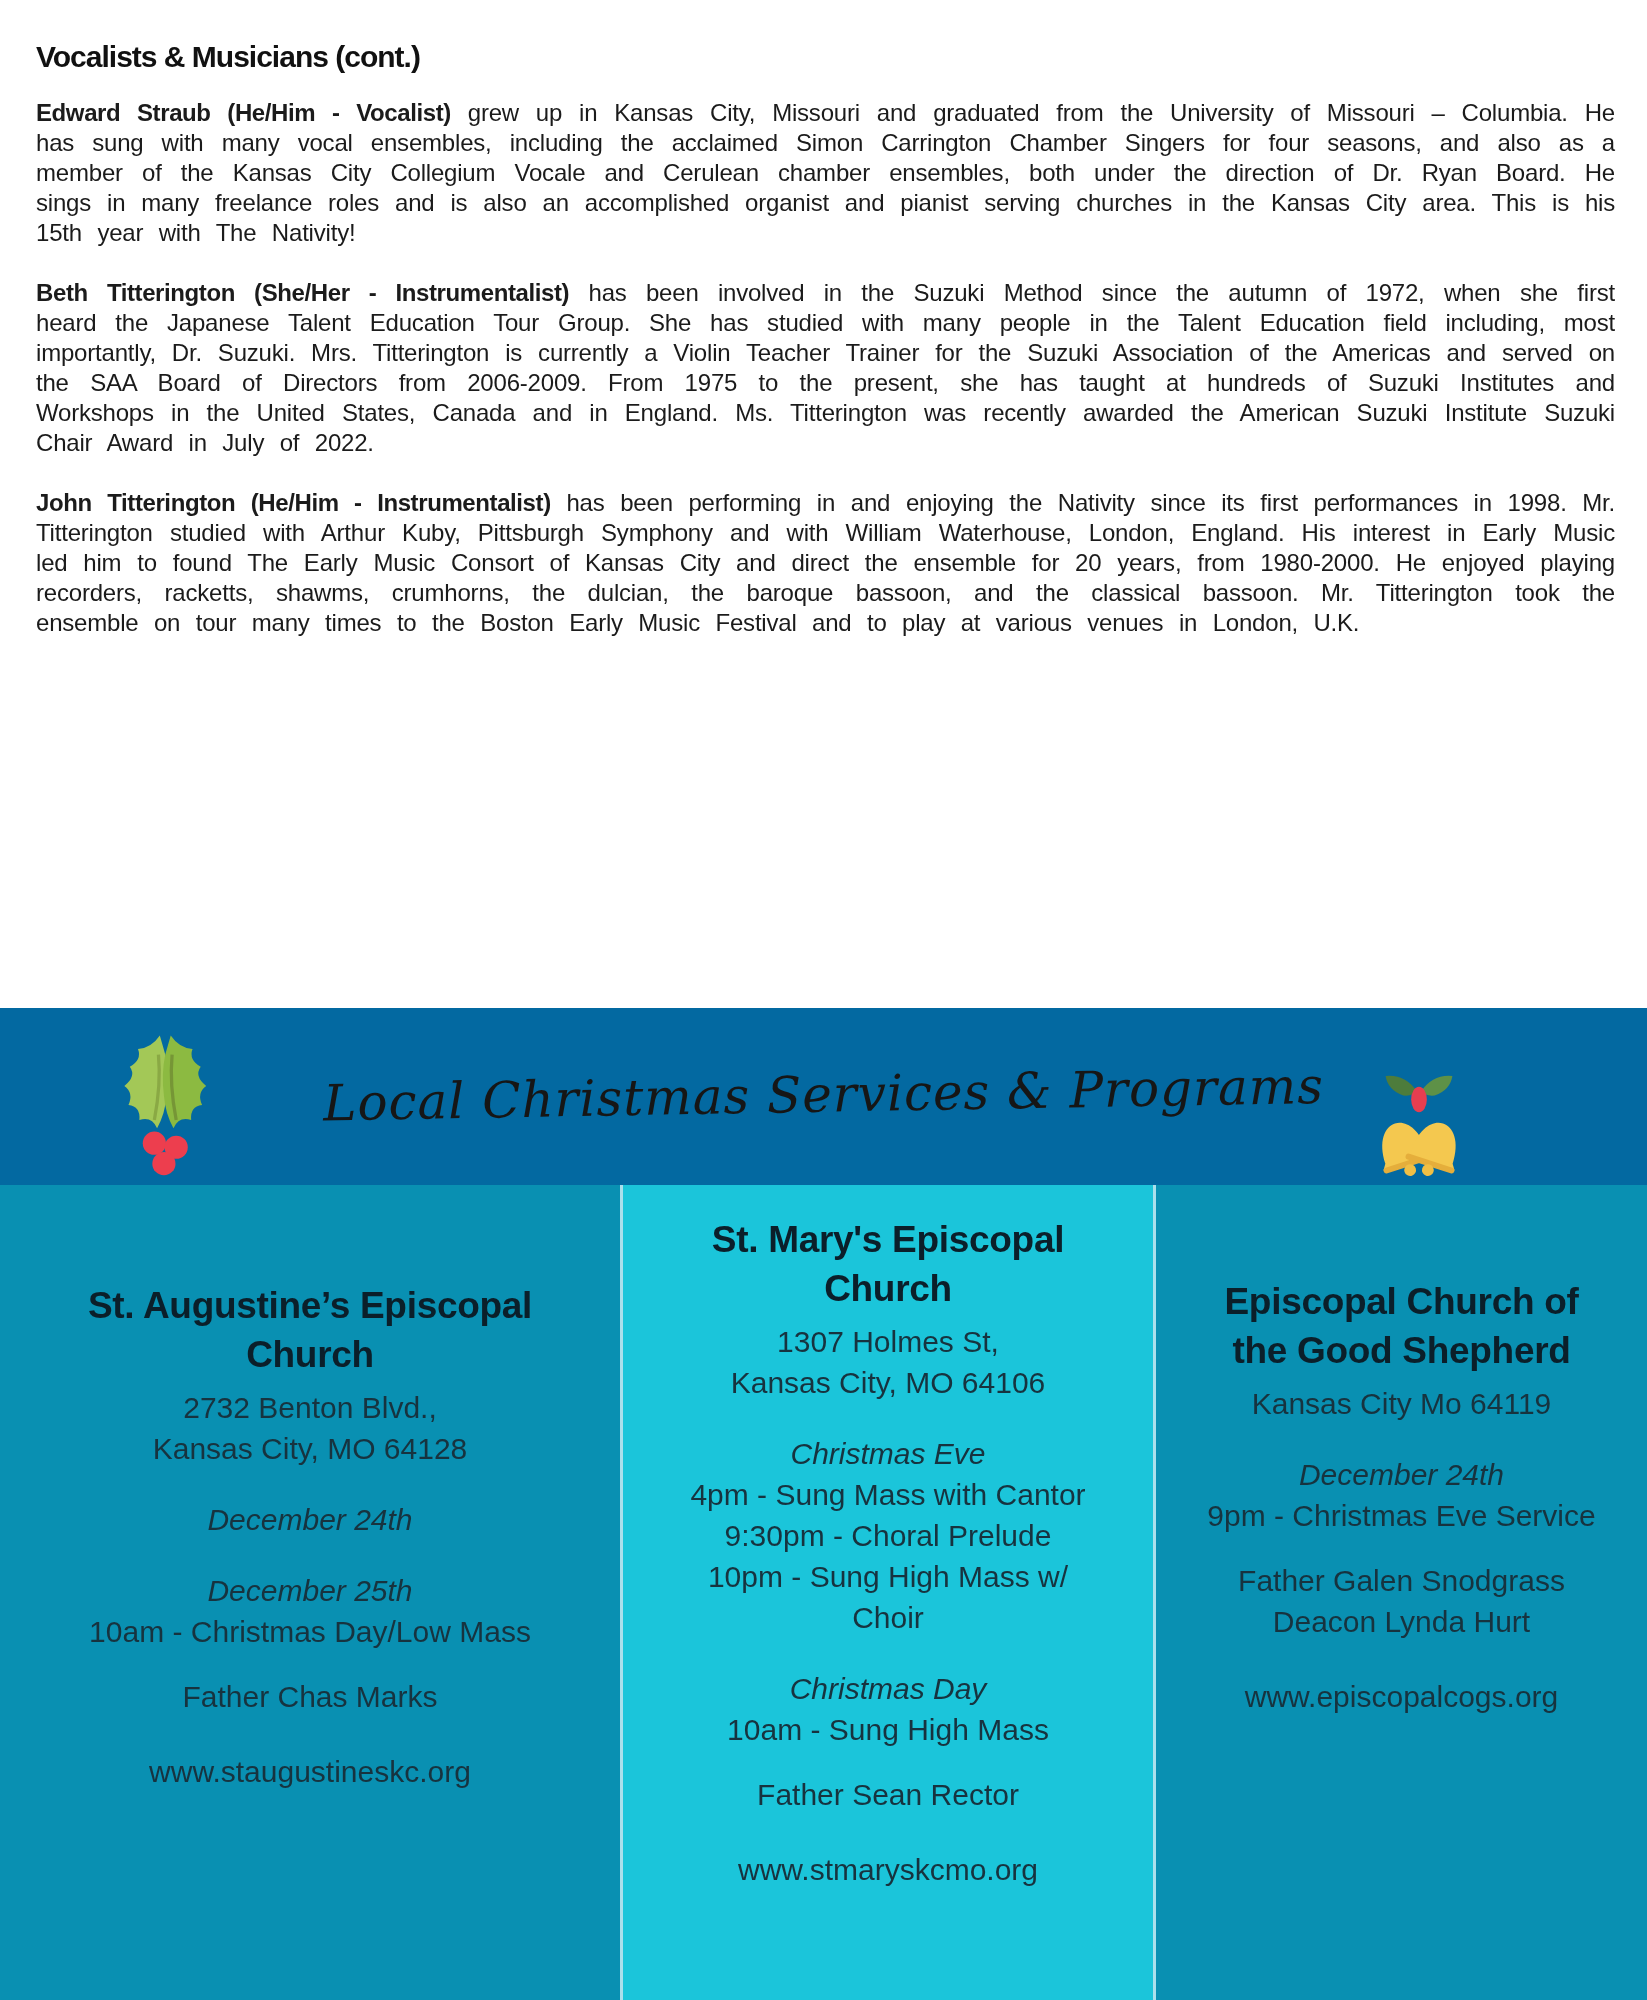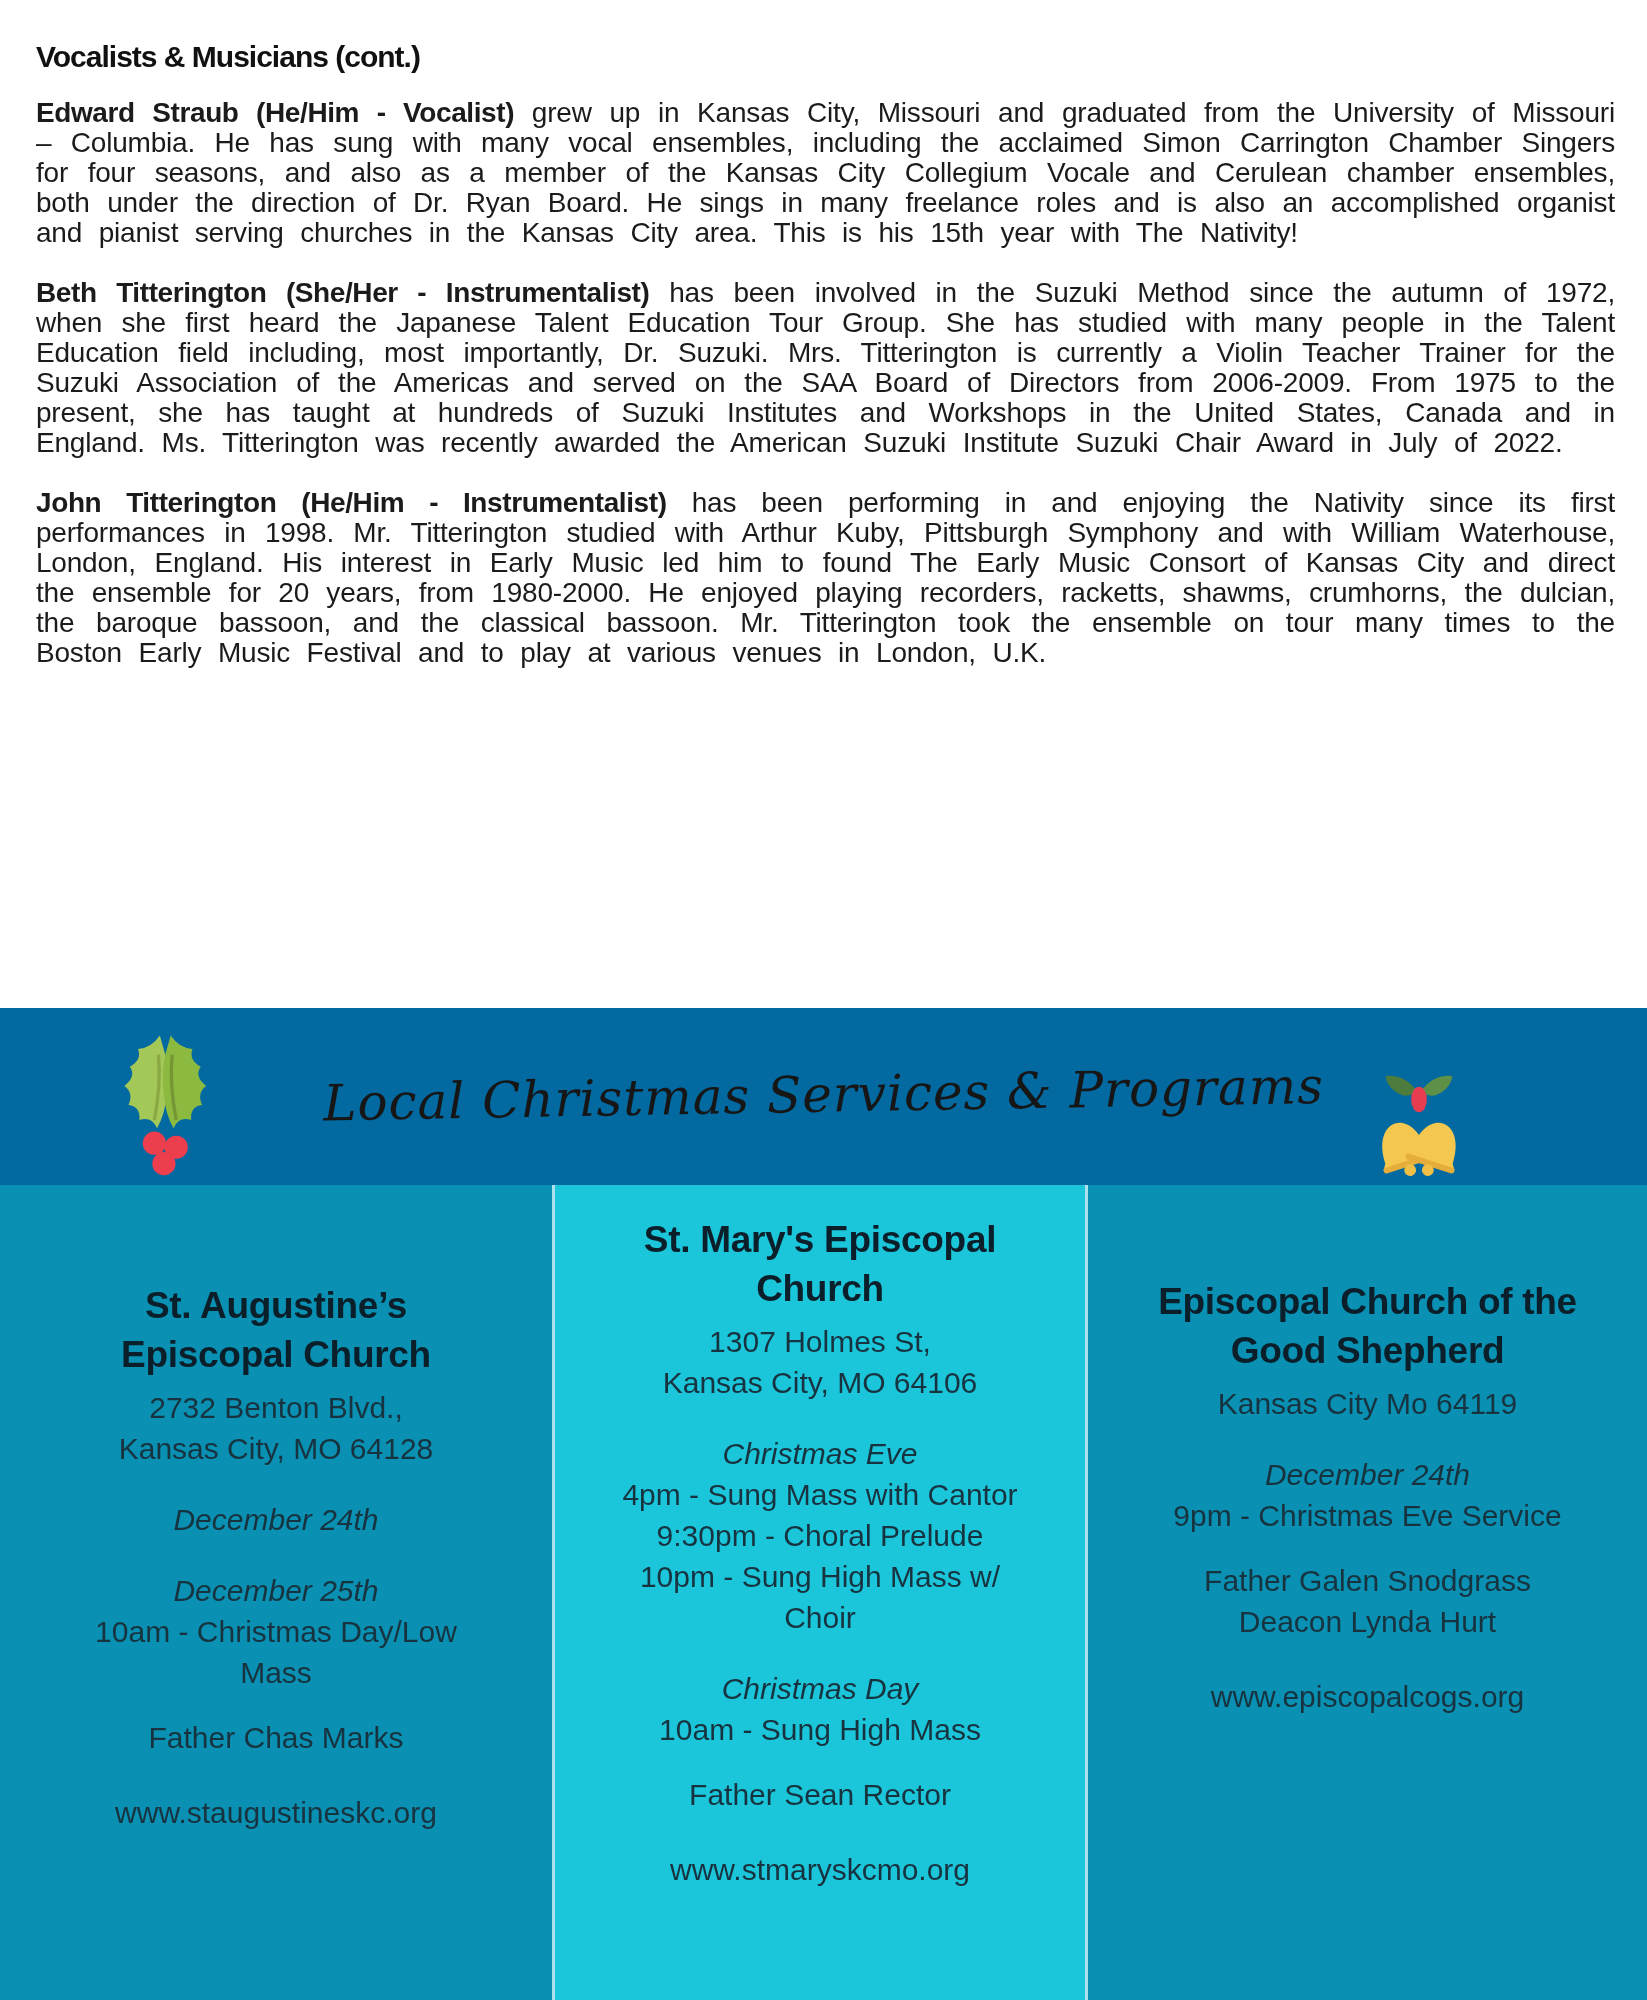--- a/index.html
+++ b/index.html
@@ -17,21 +17,21 @@
     padding:40px 32px 0 36px;
     overflow:hidden;
   }
   .bios h1{
     margin:0 0 24px 0;
     font-size:30px;font-weight:bold;color:#111111;
     letter-spacing:-1px;
   }
   .bio{
     margin:0 0 30px 0;
-    font-size:28px;line-height:30px;color:#1b1b1b;
+    font-size:24px;line-height:30px;color:#1b1b1b;
     text-align:justify;
     word-spacing:9px;
     letter-spacing:-0.2px;
   }
   .bio b{letter-spacing:-0.4px;}
   
   .banner{
     position:absolute;top:1008px;left:0;width:1647px;height:177px;
     background:#0369a1;
   }
@@ -54,21 +54,21 @@
   }
   .col{
     box-sizing:border-box;
     text-align:center;
     color:#17333f;
     font-size:30px;line-height:41px;
   }
   .col-dark{background:#0990b2;}
   .col-bright{background:#1bc5da;}
   .divider{width:3px;background:#abe0ec;}
-  .col1{width:552px;padding:96px 70px 0;}
+  .col1{width:620px;padding:96px 70px 0;}
   .col2{width:530px;padding:30px 60px 0;}
   .col3{flex:1;padding:92px 45px 0;}
   .church-name{
     margin:0 0 8px 0;
     font-size:37px;font-weight:bold;line-height:49px;
     color:#0b1f2a;
     letter-spacing:-0.3px;
   }
   .addr{margin:0 0 0 0;}
   .block{margin-top:30px;}

